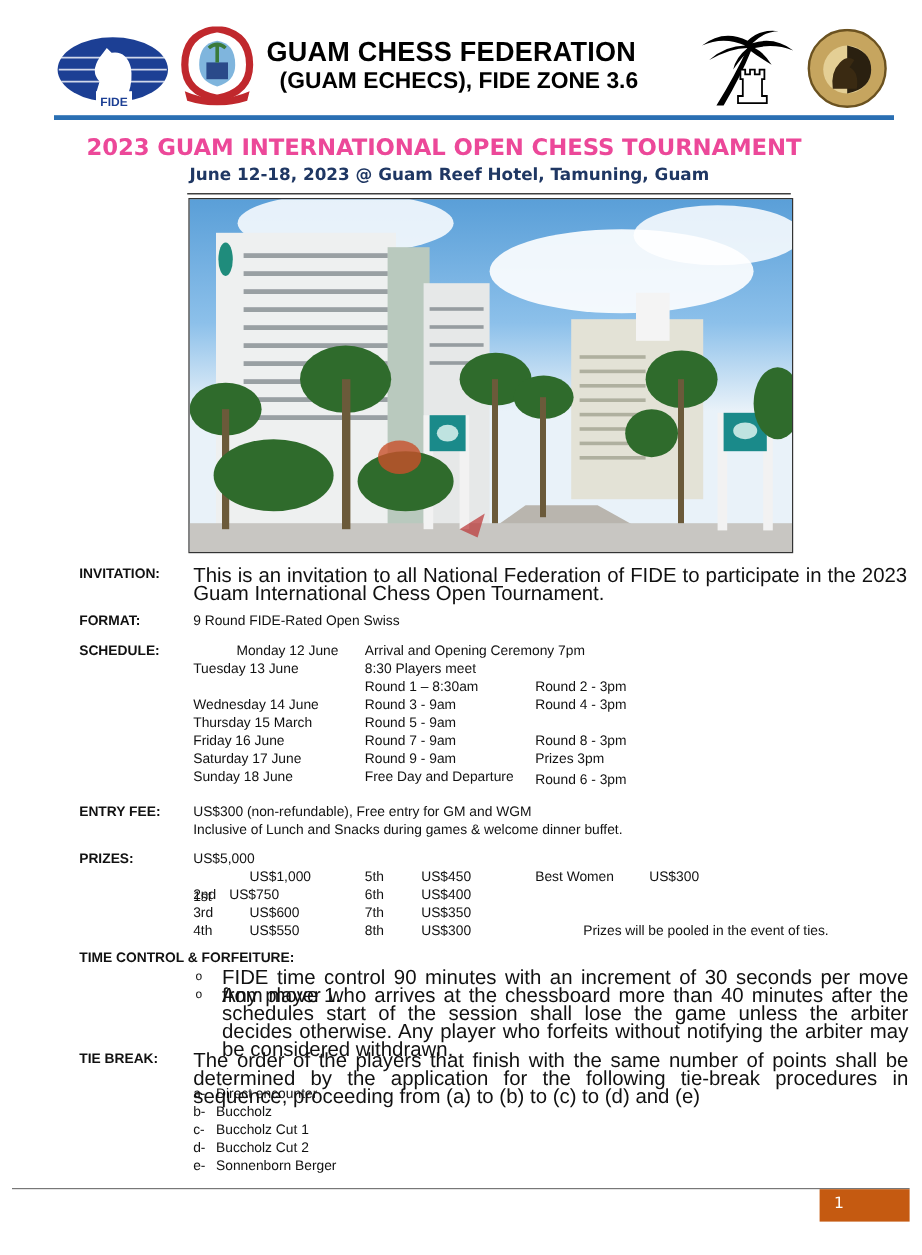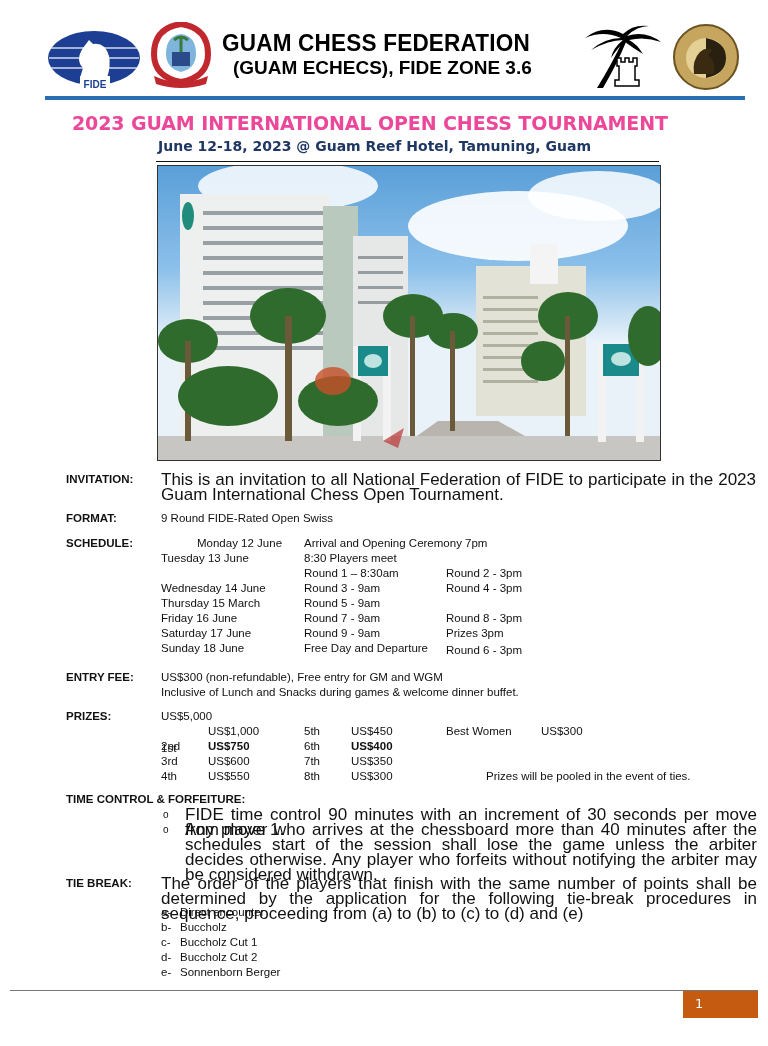--- a/index.html
+++ b/index.html
@@ -188,23 +188,23 @@
 <div class="abs txt" style="left:161px;top:709px;">US$5,000</div>
 <div class="abs" style="left:161px;top:724px;">
   <div class="txt" style="position:absolute;left:0;top:17px;">1st</div>
   <div class="txt" style="position:absolute;left:47px;top:0;">US$1,000</div>
   <div class="txt" style="position:absolute;left:143px;top:0;">5th</div>
   <div class="txt" style="position:absolute;left:190px;top:0;">US$450</div>
   <div class="txt" style="position:absolute;left:285px;top:0;">Best Women</div>
   <div class="txt" style="position:absolute;left:380px;top:0;">US$300</div>
 
   <div class="txt" style="position:absolute;left:0;top:15px;">2nd</div>
-  <div class="txt" style="position:absolute;left:47px;top:15px;font-weight:bold;">US$750</div>
+  <div class="txt" style="position:absolute;left:30px;top:15px;">US$750</div>
   <div class="txt" style="position:absolute;left:143px;top:15px;">6th</div>
-  <div class="txt" style="position:absolute;left:190px;top:15px;font-weight:bold;">US$400</div>
+  <div class="txt" style="position:absolute;left:190px;top:15px;">US$400</div>
 
   <div class="txt" style="position:absolute;left:0;top:30px;">3rd</div>
   <div class="txt" style="position:absolute;left:47px;top:30px;">US$600</div>
   <div class="txt" style="position:absolute;left:143px;top:30px;">7th</div>
   <div class="txt" style="position:absolute;left:190px;top:30px;text-align:right;">US$350</div>
 
   <div class="txt" style="position:absolute;left:0;top:45px;">4th</div>
   <div class="txt" style="position:absolute;left:47px;top:45px;">US$550</div>
   <div class="txt" style="position:absolute;left:143px;top:45px;">8th</div>
   <div class="txt" style="position:absolute;left:190px;top:45px;">US$300</div>

